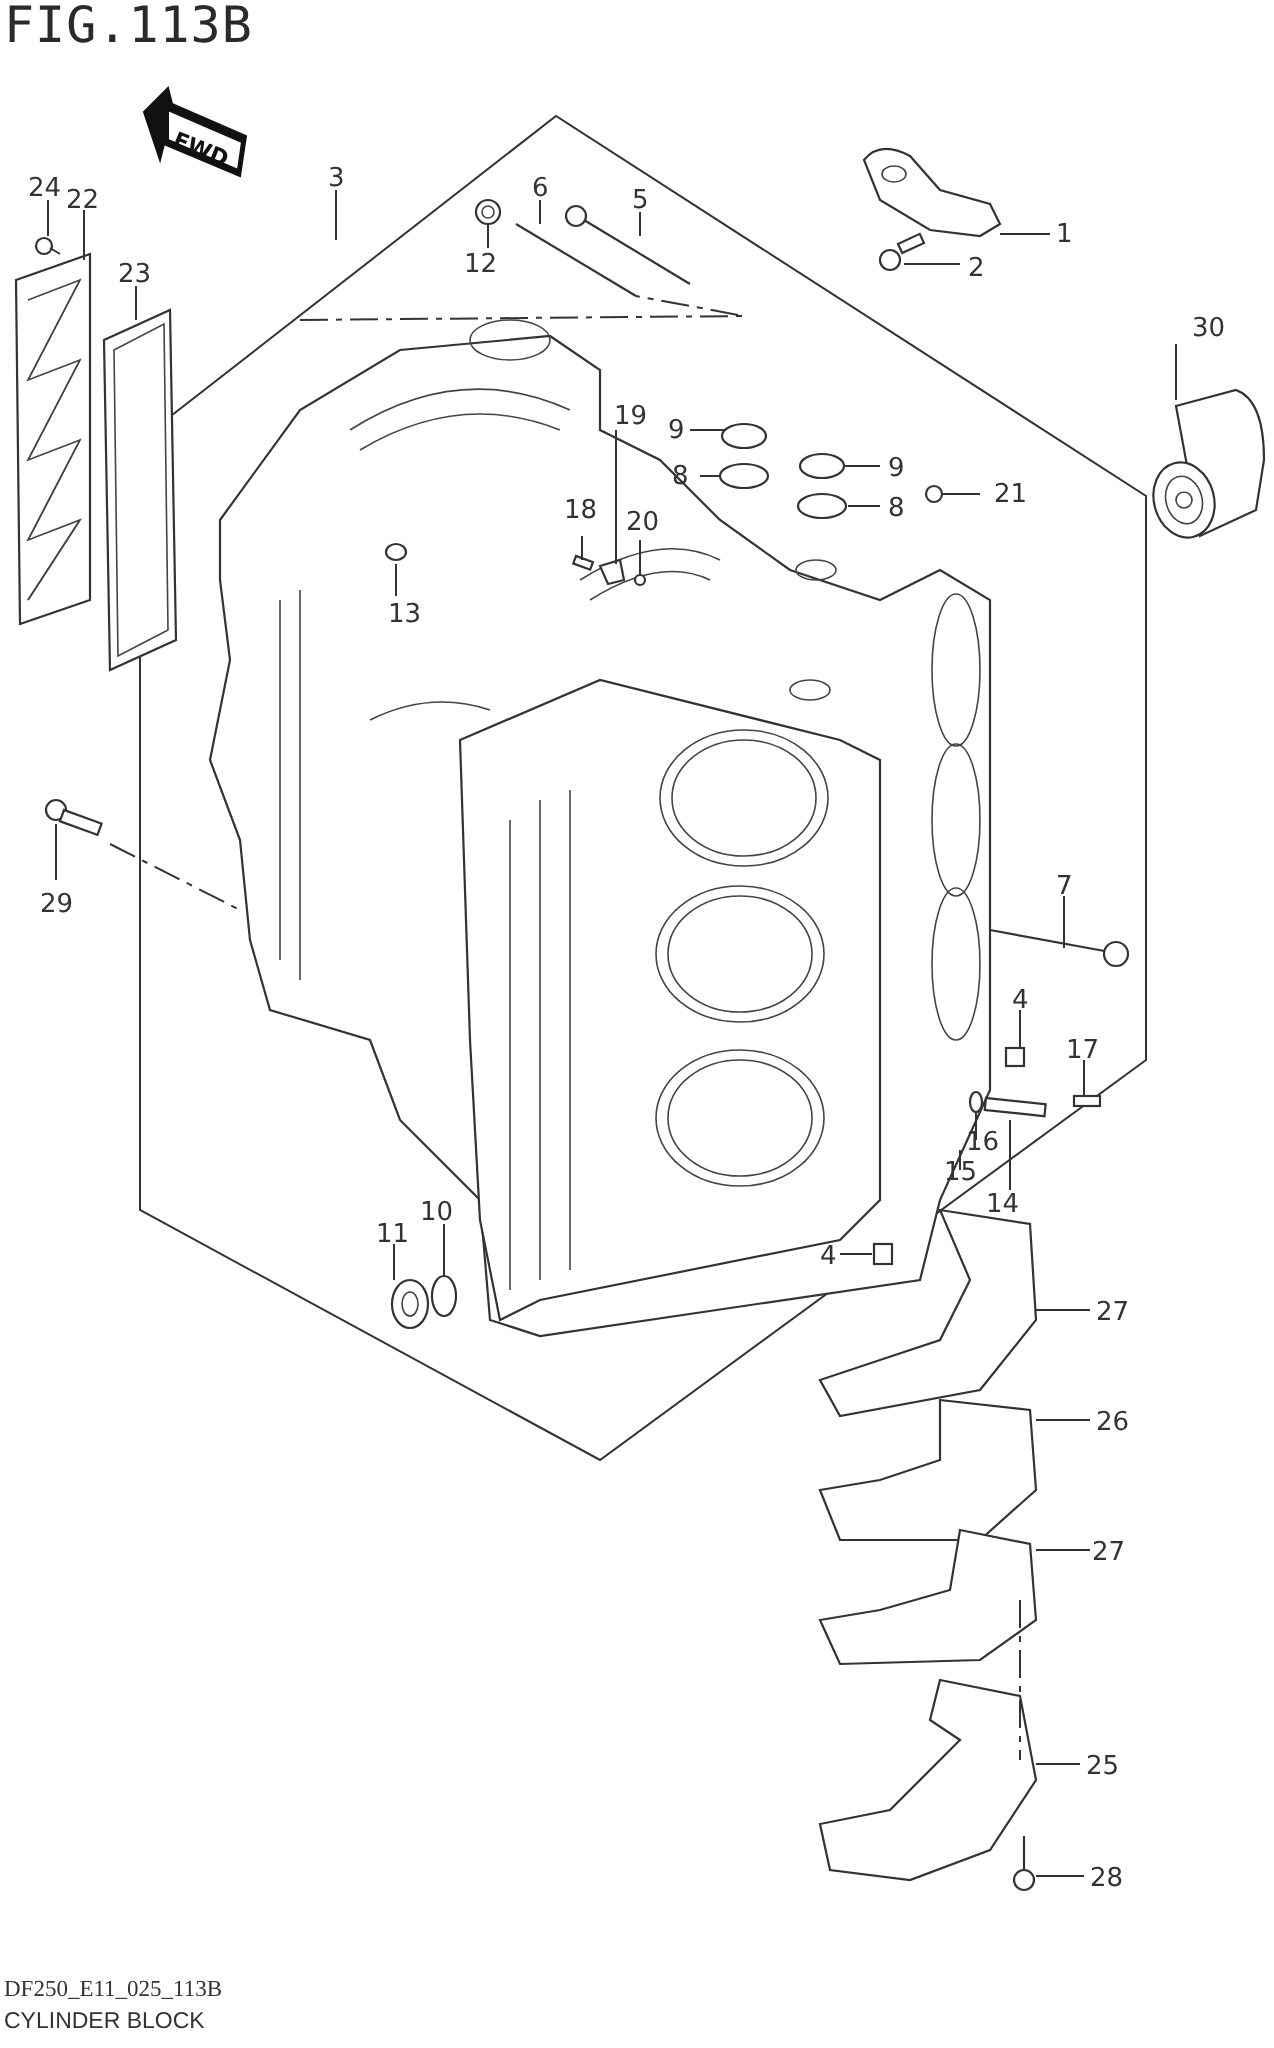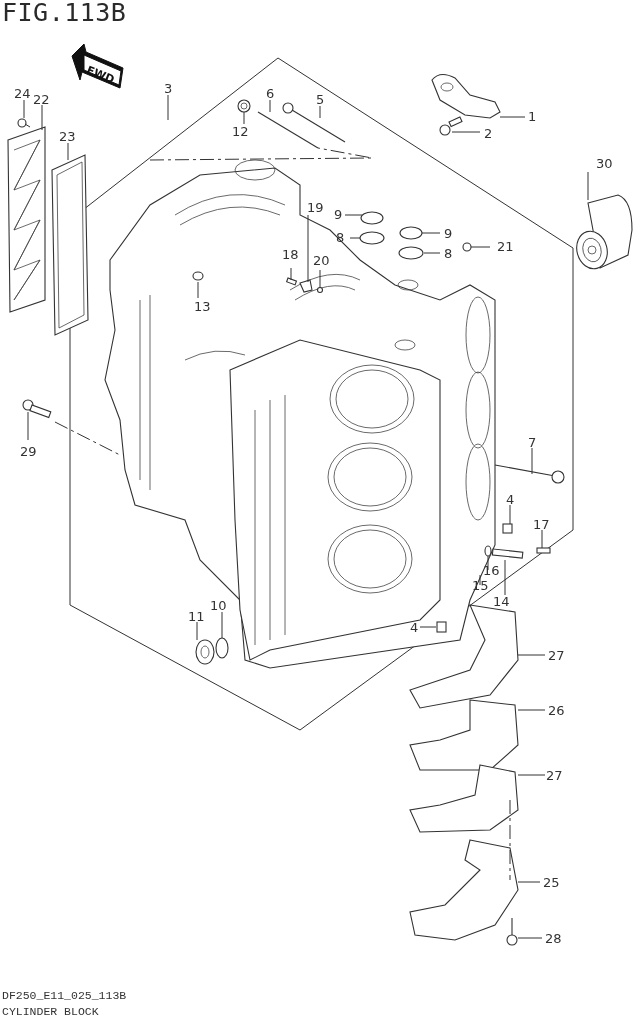--- a/index.html
+++ b/index.html
@@ -1,23 +1,23 @@
 <!DOCTYPE html>
 <html><head>
 <meta charset="utf-8">
 <style>
   html, body { margin:0; padding:0; background:#ffffff; }
   body { width:637px; height:1024px; position:relative; overflow:hidden;
          font-family:"DejaVu Sans Mono", "Liberation Mono", monospace; color:#333; }
   #fig-title { position:absolute; left:2px; top:-2px; font-size:25px; letter-spacing:0.5px;
                font-family:"DejaVu Sans Mono", monospace; color:#2a2a2a; }
   #footer-code { position:absolute; left:2px; top:989px; font-size:11.5px; color:#333;
-                 font-family:Liberation Mono, monospace; }
+                 font-family:Liberation Serif, serif; }
   #footer-name { position:absolute; left:2px; top:1005px; font-size:11.5px; color:#333;
-                 font-family:Liberation Mono, monospace; }
+                 font-family:Liberation Sans, sans-serif; }
   svg#diagram { position:absolute; left:0; top:0; }
   .ln { stroke:#333; stroke-width:1; fill:none; }
   .thin { stroke:#444; stroke-width:0.8; fill:none; }
   .part { stroke:#333; stroke-width:1.1; fill:#fff; }
   .callout { font-family:"DejaVu Sans", sans-serif; font-size:13px; fill:#333; }
   .dash { stroke:#333; stroke-width:1; fill:none; stroke-dasharray:14 4 3 4; }
 </style>
 </head>
 <body>
 

